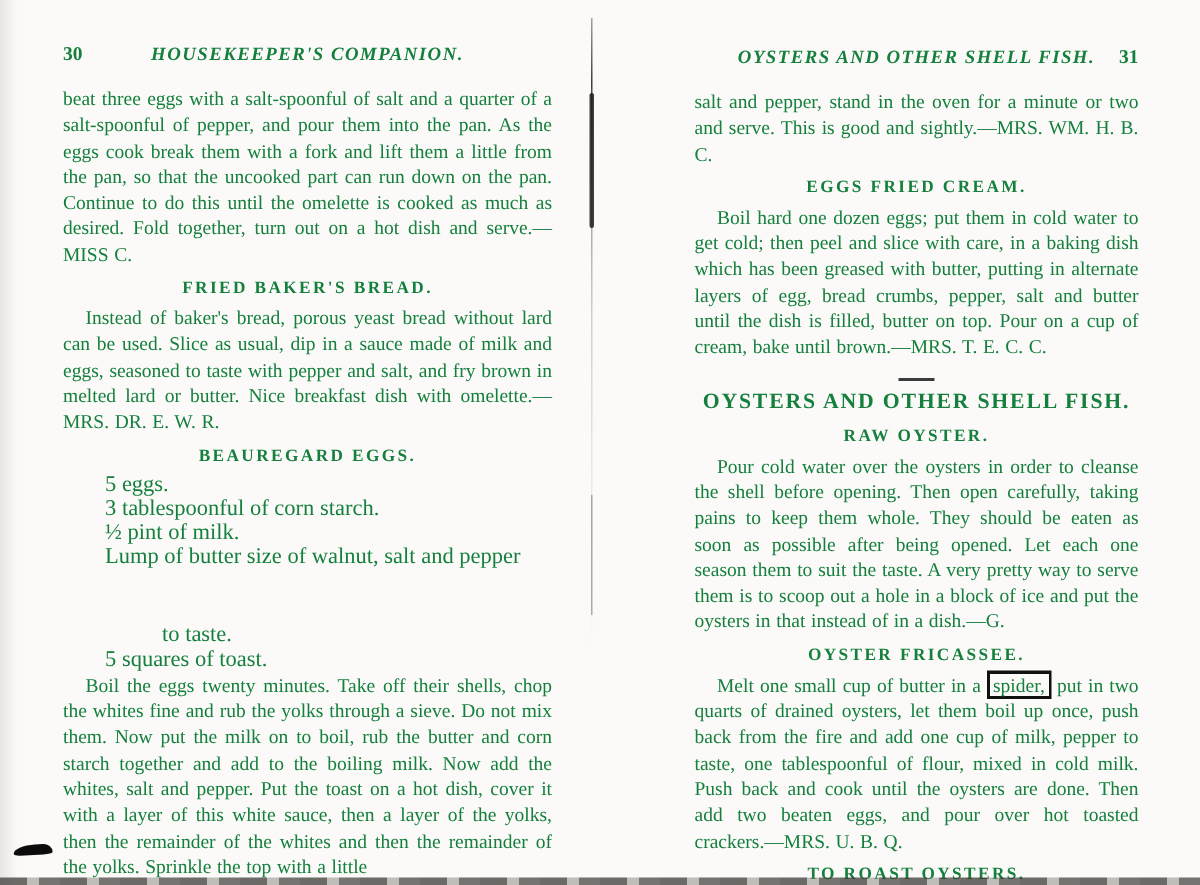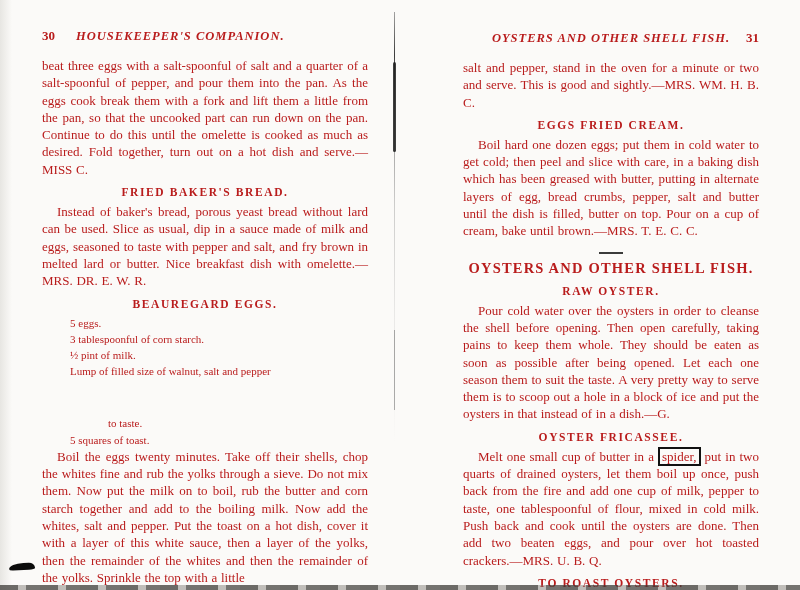--- a/index.html
+++ b/index.html
@@ -3,21 +3,21 @@
 <meta charset="utf-8">
 <style>
   html, body { margin: 0; padding: 0; }
   .scan {
     position: relative;
     width: 800px;
     height: 590px;
     background: #fbfaf8;
     overflow: hidden;
     font-family: "Liberation Serif", "DejaVu Serif", serif;
-    color: #b91c1c;
+    color: #15803d;
   }
   
   .edge-shade {
     position: absolute; left: 0; top: 0; width: 12px; height: 100%;
     background: linear-gradient(to right, #e7e6e2, rgba(231,230,226,0));
   }
   
   .gutter-line {
     position: absolute; left: 394px; top: 12px; width: 1px; height: 430px;
     background: linear-gradient(to bottom,
@@ -47,21 +47,21 @@
   }
 
   .page { position: absolute; top: 28px; }
   .page-left  { left: 42px;  width: 326px; }
   .page-right { left: 463px; width: 296px; top: 30px; }
 
   .pg-header { display: flex; align-items: baseline; margin-bottom: 13px; }
   .pg-num { font-weight: bold; font-size: 13px; width: 34px; }
   .pg-num.right { text-align: right; }
   .running-title {
-    flex: 1; text-align: left;
+    flex: 1; text-align: center;
     font-style: italic; font-weight: bold;
     font-size: 12.5px; letter-spacing: 1px;
     white-space: nowrap;
   }
 
   .body-text {
     font-size: 13px; line-height: 17.3px;
     text-align: justify; margin: 0;
     word-spacing: 0.5px;
   }
@@ -76,21 +76,21 @@
     text-align: center; font-weight: bold;
     font-size: 14.5px; letter-spacing: 1.2px;
     margin: 6px 0 7px 0; white-space: nowrap;
   }
   .divider {
     width: 24px; height: 2px; background: #3b3b3b;
     margin: 12px auto 5px auto;
   }
   .ingredients { margin: 2px 0 0 0; }
   .ing-line {
-    font-size: 11px; line-height: 16.2px;
+    font-size: 15px; line-height: 16.2px;
     margin-left: 28px;
   }
   .ing-line.hang { margin-left: 66px; margin-top: 36px; }
 
   .boxed-word {
     box-shadow: 0 0 0 2px #111;
     padding: 0 2px; margin: 12px 2px;
   }
 </style>
 </head>
@@ -112,21 +112,21 @@
     <p class="body-text">beat three eggs with a salt-spoonful of salt and a quarter of a salt-spoonful of pepper, and pour them into the pan. As the eggs cook break them with a fork and lift them a little from the pan, so that the uncooked part can run down on the pan. Continue to do this until the omelette is cooked as much as desired. Fold together, turn out on a hot dish and serve.—MISS C.</p>
 
     <div class="recipe-head">FRIED BAKER'S BREAD.</div>
     <p class="body-text indent">Instead of baker's bread, porous yeast bread without lard can be used. Slice as usual, dip in a sauce made of milk and eggs, seasoned to taste with pepper and salt, and fry brown in melted lard or butter. Nice breakfast dish with omelette.— MRS. DR. E. W. R.</p>
 
     <div class="recipe-head">BEAUREGARD EGGS.</div>
     <div class="ingredients">
       <div class="ing-line">5 eggs.</div>
       <div class="ing-line">3 tablespoonful of corn starch.</div>
       <div class="ing-line">½ pint of milk.</div>
-      <div class="ing-line">Lump of filled size of walnut, salt and pepper</div>
+      <div class="ing-line">Lump of butter size of walnut, salt and pepper</div>
       <div class="ing-line hang">to taste.</div>
       <div class="ing-line">5 squares of toast.</div>
     </div>
     <p class="body-text indent">Boil the eggs twenty minutes. Take off their shells, chop the whites fine and rub the yolks through a sieve. Do not mix them. Now put the milk on to boil, rub the butter and corn starch together and add to the boiling milk. Now add the whites, salt and pepper. Put the toast on a hot dish, cover it with a layer of this white sauce, then a layer of the yolks, then the remainder of the whites and then the remainder of the yolks. Sprinkle the top with a little</p>
   </div>
 
   <div class="page page-right">
     <div class="pg-header">
       <span class="pg-num"></span>
       <span class="running-title">OYSTERS AND OTHER SHELL FISH.</span>

